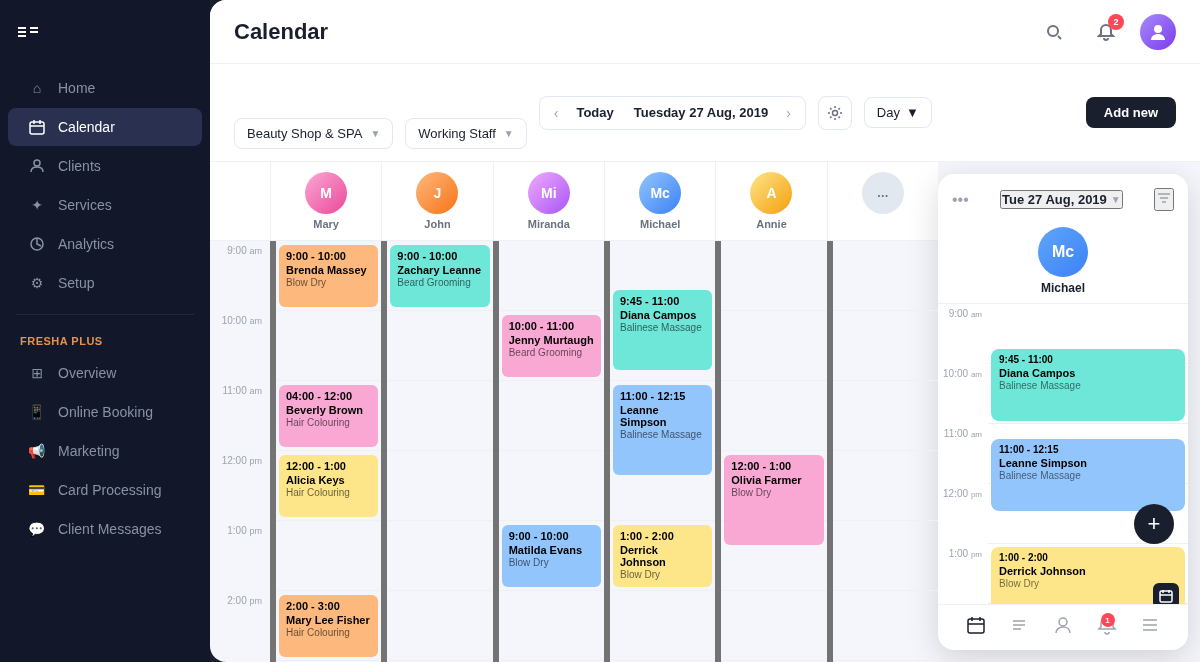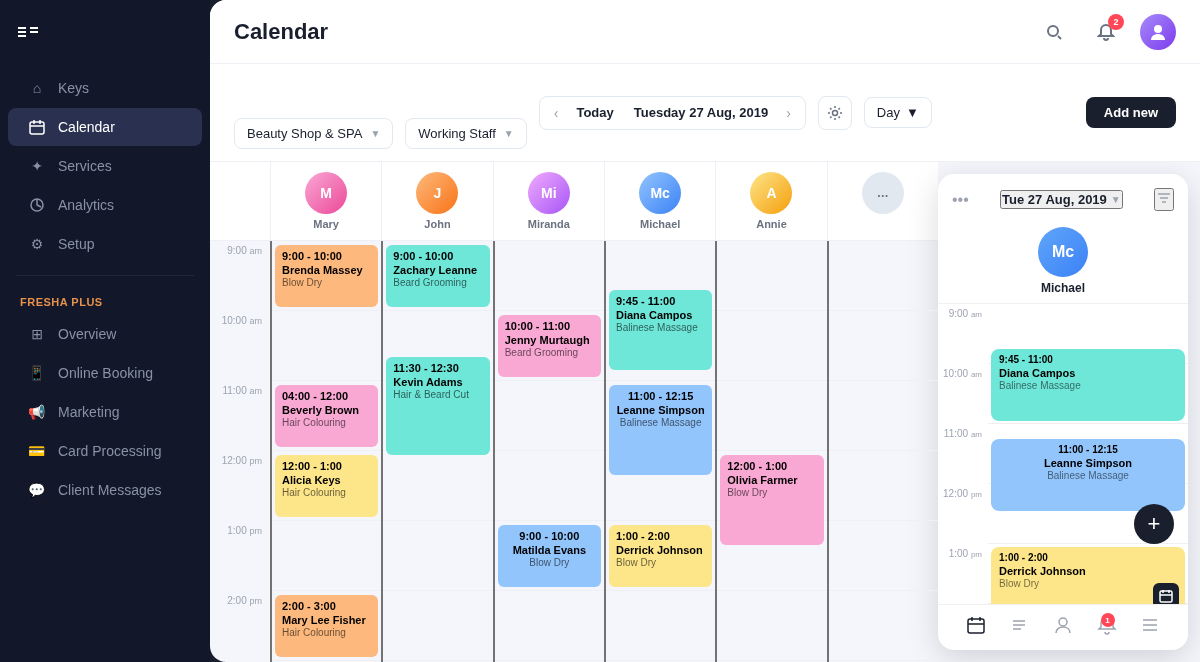--- a/index.html
+++ b/index.html
@@ -50,34 +50,34 @@
     .staff-col { flex: 1; display: flex; flex-direction: column; align-items: center; padding: 10px 4px; border-left: 1px solid #eef0f5; }
     .staff-avatar { width: 42px; height: 42px; border-radius: 50%; object-fit: cover; margin-bottom: 4px; overflow: hidden; display: flex; align-items: center; justify-content: center; font-size: 14px; font-weight: 600; color: #fff; }
     .staff-name { font-size: 11px; color: #6b7280; font-weight: 700; }
 
     
     .grid-scroll { flex: 1; overflow-y: auto; display: flex; }
     .time-col { width: 60px; flex-shrink: 0; }
     .time-slot { height: 70px; display: flex; align-items: flex-start; justify-content: flex-end; padding-right: 8px; padding-top: 4px; font-size: 10px; color: #9ca3af; }
     .time-slot .am-pm { font-size: 9px; }
     .grid-cols { flex: 1; display: flex; }
-    .grid-col { flex: 1; border-left: 2px solid #737373; position: relative; }
+    .grid-col { flex: 1; border-left: 6px solid #737373; position: relative; }
     .hour-line { height: 70px; border-bottom: 1px solid #eef0f5; }
 
     
     .event { position: absolute; left: 3px; right: 3px; border-radius: 6px; padding: 5px 7px; font-size: 11px; cursor: pointer; overflow: hidden; }
     .event .time-range { font-weight: 600; margin-bottom: 2px; }
     .event .client-name { font-weight: 700; margin-bottom: 1px; }
     .event .service { color: rgba(0,0,0,0.6); font-size: 10px; }
 
     
     .evt-orange { background: #fdb97d; }
     .evt-pink { background: #f9a8d4; }
     .evt-teal { background: #6ee7d9; }
-    .evt-blue { background: #93c5fd; text-align: center; }
+    .evt-blue { background: #93c5fd; }
     .evt-yellow { background: #fde68a; }
 
     
     .mobile-panel { width: 250px; flex-shrink: 0; background: #fff; border-radius: 16px; margin: 12px 12px 12px 0; box-shadow: 0 8px 32px rgba(0,0,0,0.15); display: flex; flex-direction: column; overflow: hidden; }
     .mobile-header { padding: 14px 14px 8px; display: flex; align-items: center; justify-content: space-between; }
     .mobile-menu-dots { font-size: 16px; color: #9ca3af; cursor: pointer; }
     .mobile-date-btn { display: flex; align-items: center; gap: 4px; font-size: 13px; font-weight: 600; color: #1a1f2e; cursor: pointer; }
     .mobile-filter-btn { color: #9ca3af; cursor: pointer; }
     .mobile-staff-section { display: flex; flex-direction: column; align-items: center; padding: 8px; border-bottom: 1px solid #f0f0f0; }
     .mobile-staff-avatar { width: 50px; height: 50px; border-radius: 50%; background: linear-gradient(135deg, #60a5fa, #3b82f6); display: flex; align-items: center; justify-content: center; color: #fff; font-size: 16px; font-weight: 700; }
@@ -112,30 +112,39 @@
         <rect x="2" y="3" width="8" height="2"></rect>
         <rect x="2" y="7" width="8" height="2"></rect>
         <rect x="2" y="11" width="8" height="2"></rect>
         <rect x="14" y="3" width="8" height="2"></rect>
         <rect x="14" y="7" width="8" height="2"></rect>
       </svg>
   </div>
   <nav class="sidebar-nav">
     <div class="sidebar-item">
       <span class="icon">⌂</span>
-      <span>Keys</span>
+      <span>Home</span>
     </div>
     <div class="sidebar-item active">
       <span class="icon">
         <svg width="16" height="16" viewBox="0 0 16 16" fill="currentColor">
             <rect x="1" y="3" width="14" height="12" rx="2" fill="none" stroke="currentColor" stroke-width="1.5"></rect>
             <path d="M5 1v4M11 1v4M1 7h14" stroke="currentColor" stroke-width="1.5"></path>
           </svg>
       </span>
       <span>Calendar</span>
+    </div>
+    <div class="sidebar-item">
+      <span class="icon">
+        <svg width="16" height="16" viewBox="0 0 16 16" fill="none" stroke="currentColor" stroke-width="1.5">
+            <circle cx="8" cy="5" r="3"></circle>
+            <path d="M2 14c0-3.314 2.686-5 6-5s6 1.686 6 5"></path>
+          </svg>
+      </span>
+      <span>Clients</span>
     </div>
     <div class="sidebar-item">
       <span class="icon">✦</span>
       <span>Services</span>
     </div>
     <div class="sidebar-item">
       <span class="icon">
         <svg width="16" height="16" viewBox="0 0 16 16" fill="none" stroke="currentColor" stroke-width="1.5">
             <circle cx="8" cy="8" r="6"></circle>
             <path d="M8 2v6l4 2"></path>
@@ -317,25 +326,20 @@
             <div class="hour-line"></div>
             <div class="hour-line"></div>
             <div class="hour-line"></div>
             <div class="hour-line"></div>
             <div class="hour-line"></div>
             <div class="event evt-teal" style="top:4px;height:62px;">
               <div class="time-range">9:00 - 10:00</div>
               <div class="client-name">Zachary Leanne</div>
               <div class="service">Beard Grooming</div>
             </div>
-            <div class="event evt-teal" style="top:116px;height:98px;">
-              <div class="time-range">11:30 - 12:30</div>
-              <div class="client-name">Kevin Adams</div>
-              <div class="service">Hair &amp; Beard Cut</div>
-            </div>
           </div>
 
           <div class="grid-col">
             <div class="hour-line"></div>
             <div class="hour-line"></div>
             <div class="hour-line"></div>
             <div class="hour-line"></div>
             <div class="hour-line"></div>
             <div class="hour-line"></div>
             <div class="event evt-pink" style="top:74px;height:62px;">

